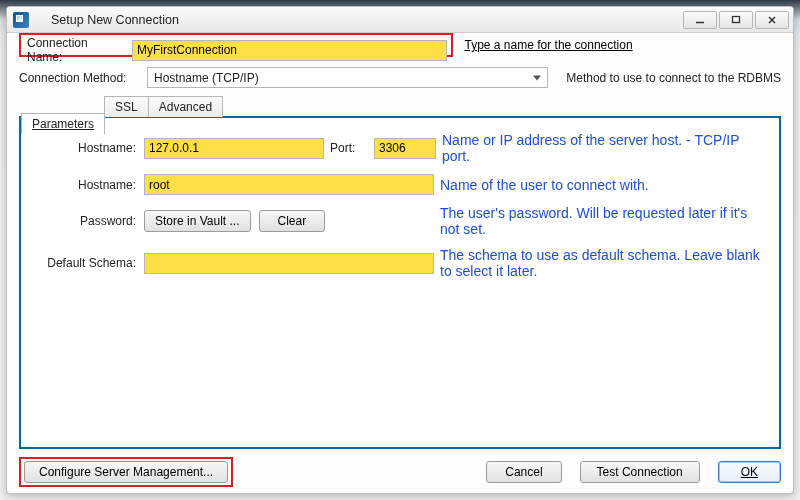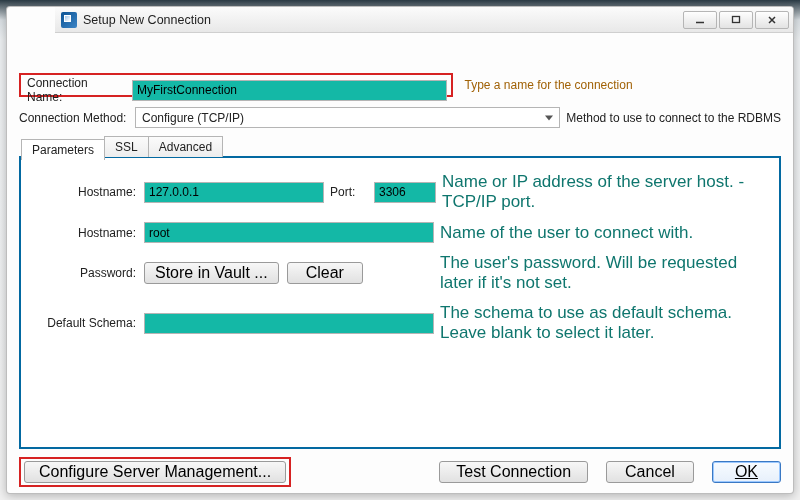--- a/index.html
+++ b/index.html
@@ -26,22 +26,21 @@
     overflow: hidden;
   }
   
   .titlebar {
     height: 26px;
     background: linear-gradient(180deg, #fbfbfb, #e8e8e8);
     border-bottom: 1px solid #cfcfcf;
     display: flex;
     align-items: center;
     padding: 0 4px 0 6px;
-    gap: 6px;
-    margin-left: 48px;
+    gap: 22px;
   }
   .app-icon {
     width: 16px; height: 16px;
     background: linear-gradient(135deg, #0b5394, #3d85c6);
     border-radius: 2px;
     position: relative;
   }
   .app-icon::after {
     content: "";
     position: absolute;
@@ -64,54 +63,53 @@
     background: linear-gradient(180deg,#fefefe,#e3e3e3);
     display:flex; align-items:center; justify-content:center;
     cursor: default;
   }
   .winbtn svg { width: 10px; height: 10px; }
   
   .content {
     flex: 1;
     display: flex;
     flex-direction: column;
-    padding: 8px 12px 6px 12px;
-    margin-top: 32px;
+    padding: 0 12px 6px 12px;
   }
   .form-row {
     display: grid;
     grid-template-columns: 105px 1fr 1fr;
     align-items: center;
     gap: 6px;
     margin-bottom: 6px;
   }
   .form-row .label { text-align: left; padding-left: 2px; }
-  .form-row .desc { color: #a16207; font-size: 12px; padding-left: 6px; }
+  .form-row .desc { color: #000000; font-size: 12px; padding-left: 6px; text-decoration: underline; }
   .highlight-box {
     border: 2px solid #d62222;
     padding: 1px 4px 1px 4px;
     display: flex; align-items: center;
     height: 24px;
     gap: 1px;
   }
   .highlight-box .label { width: 101px; }
   .conn-method-row {
     display: grid;
     grid-template-columns: 110px 1fr auto;
     align-items: center;
-    gap: 6px;
+    gap: 18px;
     margin: 4px 0 8px 0;
   }
   input[type=text] {
     border: 1px solid #b5b5b5;
     height: 21px;
     padding: 2px 4px;
     font-family: inherit;
     font-size: 12px;
-    background: #14b8a6;
+    background: #fde047;
   }
   .combo {
     border: 1px solid #b5b5b5;
     height: 21px;
     background: #fff;
     display:flex; align-items:center;
     padding: 0 18px 0 6px;
     position: relative;
   }
   .combo::after {
@@ -135,51 +133,52 @@
     border-bottom: none;
     padding: 3px 10px;
     background: linear-gradient(180deg,#fbfbfb,#ededed);
     margin-right: -1px;
     font-size: 12px;
     cursor: default;
     position: relative;
   }
   .tab.active {
     background: #fff;
-    top: 3px;
+    top: 17px;
+    text-decoration: underline;
   }
   .tab-panel {
     border: 2px solid #0369a1;
     background: #fff;
     flex: 1;
     margin-top: -1px;
     padding: 14px 12px 10px 12px;
     position: relative;
     z-index:1;
     overflow: hidden;
   }
   .param-row {
     display: grid;
     grid-template-columns: 105px 180px 38px 62px 1fr;
     align-items: center;
     gap: 6px;
     margin-bottom: 10px;
   }
   .param-row .plabel { text-align: right; padding-right: 2px; }
-  .param-row .phelp { font-size: 17px; color: #0f766e; }
+  .param-row .phelp { font-size: 14px; color: #1d4ed8; }
   .param-row.twocol {
     grid-template-columns: 105px 290px 1fr;
   }
   .btn {
     border: 1px solid #9a9a9a;
     background: linear-gradient(180deg,#f7f7f7,#e1e1e1);
     height: 22px;
     padding: 0 10px;
     font-family: inherit;
-    font-size: 16px;
+    font-size: 12px;
     border-radius: 3px;
     cursor: default;
     display:inline-flex; align-items:center; justify-content:center;
   }
   .btn.wide { padding: 0 18px; }
   .btn.primary {
     border: 1px solid #3a78c3;
     box-shadow: inset 0 0 0 1px rgba(145,195,255,0.9);
     background: linear-gradient(180deg,#f7fbff,#e7f0fb);
     padding: 0 22px;
@@ -231,21 +230,21 @@
       <div class="highlight-box" style="grid-column: 1 / span 2; display:grid; grid-template-columns:101px 1fr; align-items:center; gap:6px;">
         <span class="label">Connection Name:</span>
         <input type="text" value="MyFirstConnection" style="">
       </div>
       <span class="desc">Type a name for the connection</span>
     </div>
 
     <div class="conn-method-row">
       <span class="label">Connection Method:</span>
       <div class="combo">
-        <span>Configure (TCP/IP)</span>
+        <span>Hostname (TCP/IP)</span>
       </div>
       <span class="desc">Method to use to connect to the RDBMS</span>
     </div>
 
     <div class="tabstrip">
       <div class="tab active">Parameters</div>
       <div class="tab">SSL</div>
       <div class="tab">Advanced</div>
     </div>
 
@@ -280,19 +279,19 @@
         <span class="phelp">The schema to use as default schema. Leave blank to select it later.</span>
       </div>
 
     </div>
 
     <div class="footer">
       <span class="red-wrap">
         <button class="btn" style="padding:0 14px;">Configure Server Management...</button>
       </span>
       <span class="spacer"></span>
+      <button class="btn" style="padding:0 18px;">Cancel</button>
       <button class="btn" style="padding:0 16px;">Test Connection</button>
-      <button class="btn" style="padding:0 18px;">Cancel</button>
       <button class="btn primary">OK</button>
     </div>
 
   </div>
 </div>
 
 </body></html>

